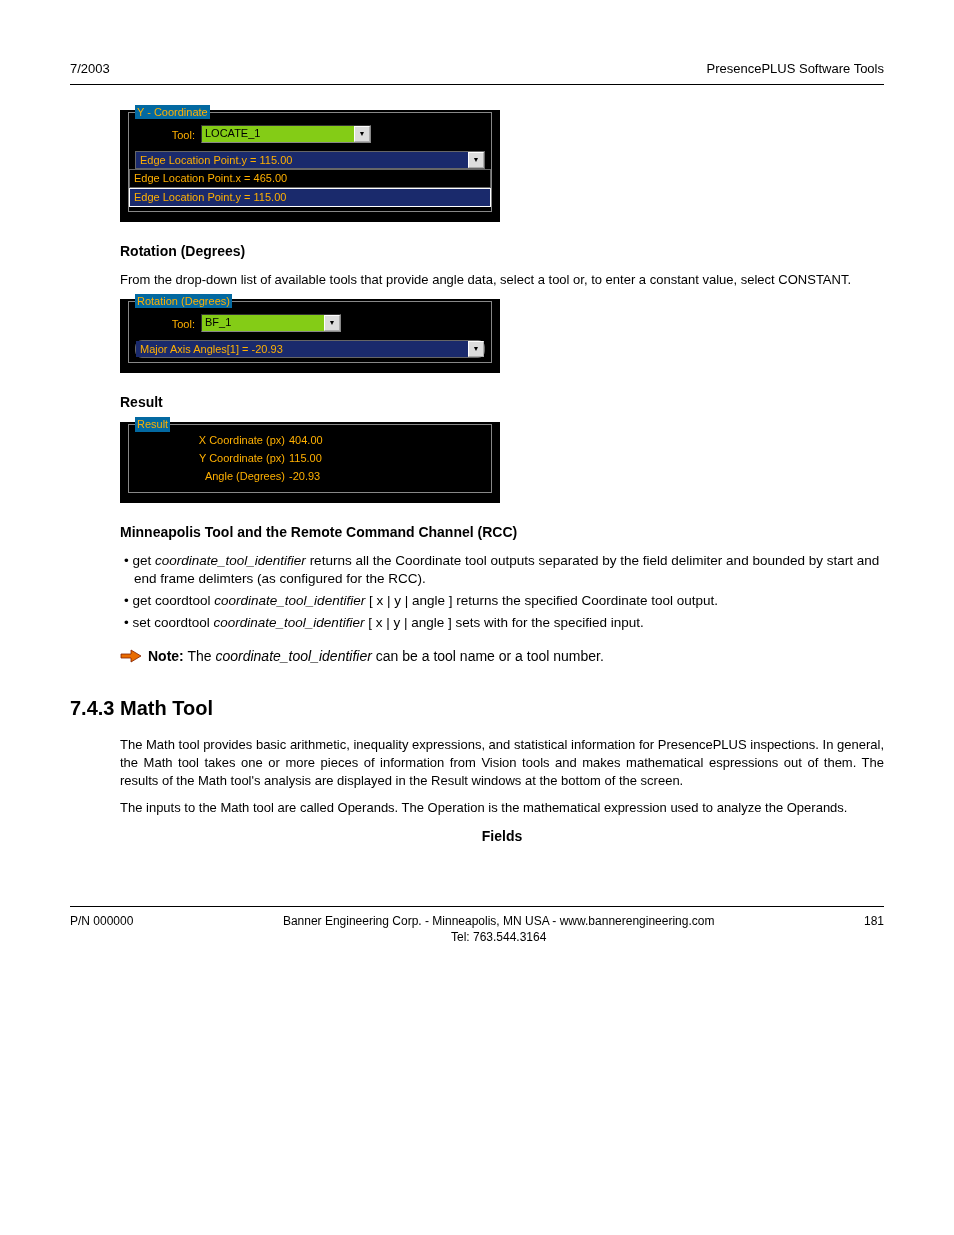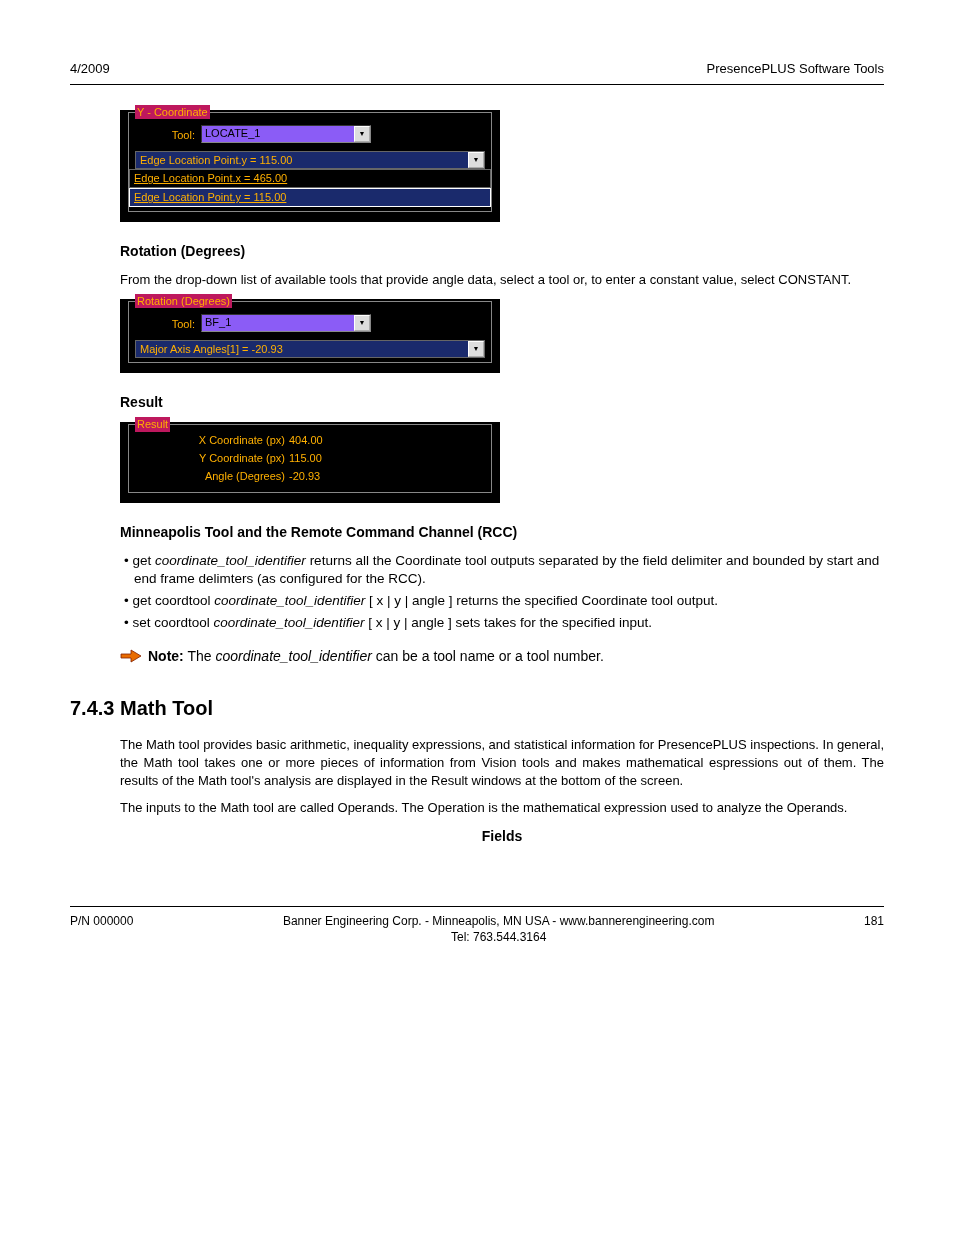--- a/index.html
+++ b/index.html
@@ -33,34 +33,34 @@
     border: 1px solid #888;
     border-top: 1px solid #888;
     position: relative;
     padding: 8px 6px 4px 6px;
     margin-top: -8px;
   }
   .legend {
     position: absolute;
     top: -8px;
     left: 6px;
-    background: #be185d;
+    background: #0369a1;
     color: #ffb000;
     font-size: 11px;
     padding: 0 2px;
   }
   .tool-row {
     display: flex;
     align-items: flex-end;
     gap: 6px;
     margin: 4px 0 8px 30px;
   }
   .tool-label { color: #ffb000; font-size: 11px; width: 30px; text-align: right; }
   .combo {
-    background: #8b5cf6;
+    background: #84cc16;
     border: 1px inset #888;
     height: 18px;
     display: flex;
     align-items: center;
     justify-content: space-between;
     padding-left: 3px;
     font-size: 11px;
     gap: 12px;
   }
   .combo .arrow {
@@ -70,21 +70,20 @@
     display:flex; align-items:center; justify-content:center;
     font-size:7px; color:#000;
   }
   .list-line {
     color: #ffb000;
     font-size: 11px;
     padding: 1px 4px;
     border: 1px solid #666;
     margin-left: -6px;
     margin-right: -6px;
-    text-decoration: underline;
   }
   .list-line.hl { background: #1a2a6c; border:1px solid #fff; }
   .result-grid {
     display: grid;
     grid-template-columns: 120px 60px;
     gap: 3px 4px;
     font-size: 11px;
     color: #ffb000;
     margin-left: 30px;
   }
@@ -118,21 +117,21 @@
   .big-dd .txt.hl { background:#1a2a6c; }
   .big-dd .arrow {
     width:16px; background:#ddd; border:1px outset #fff;
     display:flex;align-items:center;justify-content:center;font-size:7px;color:#000;
   }
 </style>
 </head>
 <body>
 
 <div class="header-row">
-  <span>4/2009</span>
+  <span>7/2003</span>
   <span>PresencePLUS Software Tools</span>
 </div>
 
 <div class="content">
 
   <div class="ui-panel">
     <div class="group">
       <span class="legend">Y - Coordinate</span>
       <div class="tool-row">
         <span class="tool-label">Tool:</span>
@@ -151,26 +150,26 @@
   </div>
 
   <h4>Rotation (Degrees)</h4>
   <p>From the drop-down list of available tools that provide angle data, select a tool or, to enter a constant value, select CONSTANT.</p>
 
   <div class="ui-panel">
     <div class="group">
       <span class="legend">Rotation (Degrees)</span>
       <div class="tool-row">
         <span class="tool-label">Tool:</span>
-        <div class="combo" style="width:170px;">
+        <div class="combo" style="width:140px;">
           <span>BF_1</span>
           <span class="arrow">▼</span>
         </div>
       </div>
-      <div class="big-dd" style="margin-top:8px;">
+      <div class="big-dd" style="margin-top:8px;border-radius:7px;">
         <span class="txt hl">Major Axis Angles[1] = -20.93</span>
         <span class="arrow">▼</span>
       </div>
     </div>
   </div>
 
   <h4>Result</h4>
 
   <div class="ui-panel">
     <div class="group" style="padding-bottom:8px;">
@@ -183,21 +182,21 @@
         <span class="lbl">Angle (Degrees)</span>
         <span>-20.93</span>
       </div>
     </div>
   </div>
 
   <h4>Minneapolis Tool and the Remote Command Channel (RCC)</h4>
   <ul class="doc">
     <li><span>get </span><em>coordinate_tool_identifier</em><span> returns all the Coordinate tool outputs separated by the field delimiter and bounded by start and end frame delimters (as configured for the RCC).</span></li>
     <li><span>get coordtool </span><em>coordinate_tool_identifier</em><span> [ x | y | angle ] returns the specified Coordinate tool output.</span></li>
-    <li><span>set coordtool </span><em>coordinate_tool_identifier</em><span> [ x | y | angle ] sets takes for the specified input.</span></li>
+    <li><span>set coordtool </span><em>coordinate_tool_identifier</em><span> [ x | y | angle ] sets with for the specified input.</span></li>
   </ul>
 
   <div class="note-row">
     <span class="note-icon">
       <svg width="22" height="16" viewBox="0 0 22 16">
         <path d="M1 6 L11 6 L11 2 L21 8 L11 14 L11 10 L1 10 Z" fill="#e86c00" stroke="#802000" stroke-width="0.8"></path>
       </svg>
     </span>
     <span>
       <strong>Note:</strong><span>  The </span><em>coordinate_tool_identifier</em><span> can be a tool name or a tool number.</span>

